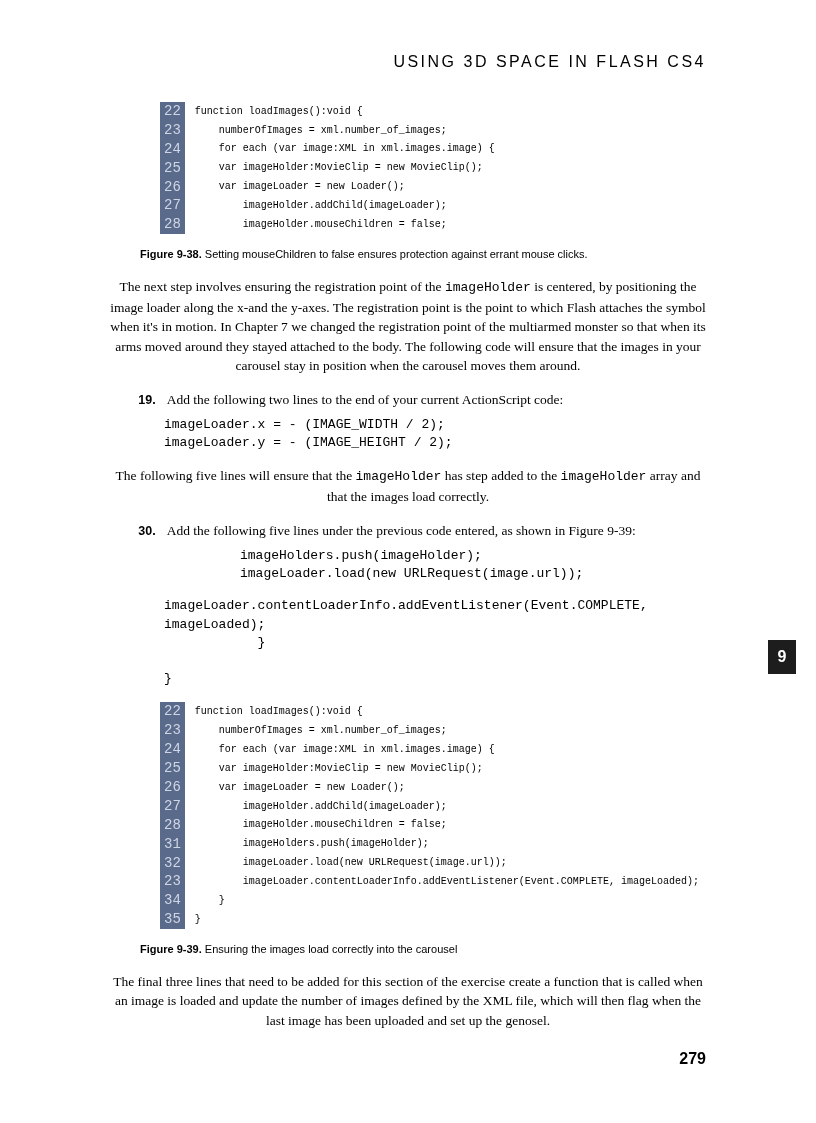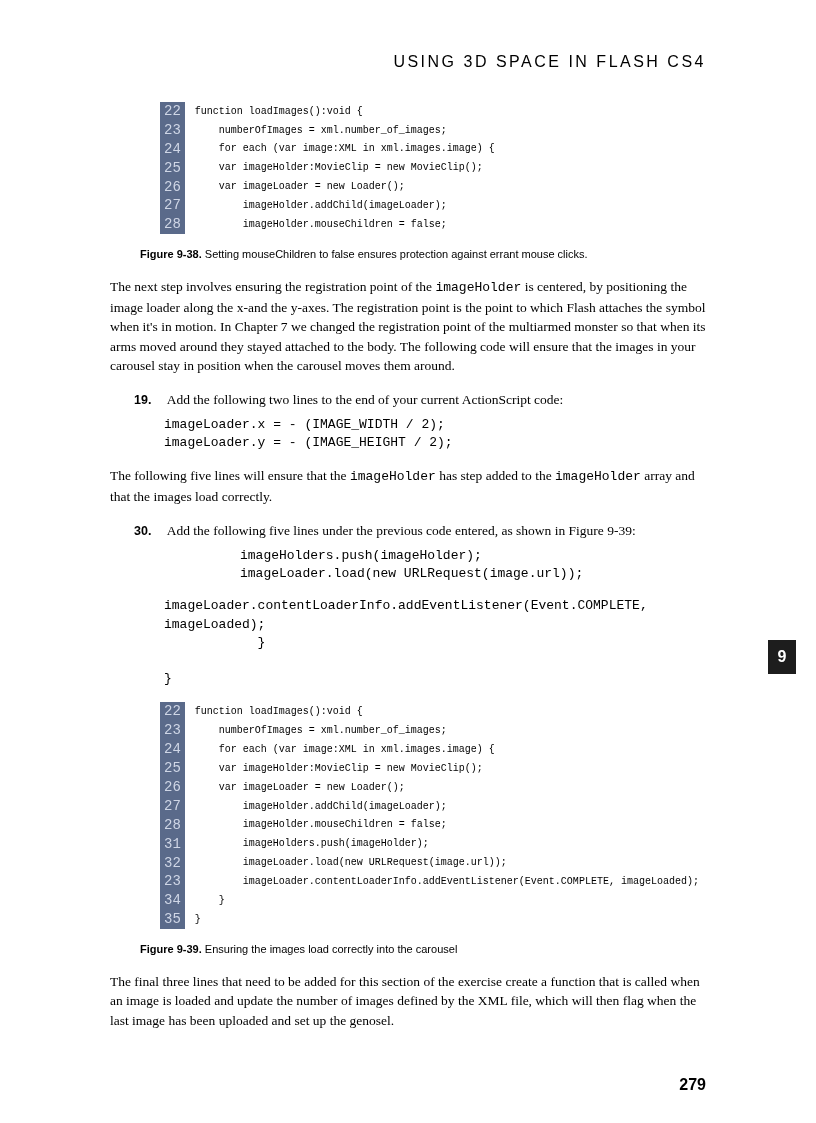--- a/index.html
+++ b/index.html
@@ -50,37 +50,37 @@
       font-family: Verdana, Arial, sans-serif;
       font-size: 11px;
       margin-top: 12px;
       margin-left: -20px;
     }
     .figure-caption .figlabel {
       font-weight: bold;
     }
     .body-para {
       margin: 14px 0;
-      text-align: left;
+      text-align: center;
       line-height: 1.45;
     }
     .inline-code {
       font-family: 'Courier New', monospace;
       font-size: 13px;
     }
     .step {
       margin: 12px 0 6px 24px;
     }
     .step-num {
       font-weight: bold;
       font-family: Verdana, Arial, sans-serif;
       font-size: 12.5px;
       display: inline-block;
       width: 26px;
-      text-align: left;
+      text-align: center;
       margin-right: 4px;
     }
     .step-text {}
     .code-block {
       font-family: 'Courier New', monospace;
       font-size: 13px;
       margin: 6px 0 14px 54px;
       white-space: pre;
       line-height: 1.4;
     }
@@ -98,21 +98,21 @@
       font-family: Verdana, Arial, sans-serif;
       font-weight: bold;
       font-size: 16px;
       display: flex;
       align-items: center;
       justify-content: center;
     }
     .page-num {
       position: absolute;
       right: 110px;
-      bottom: 26px;
+      bottom: 52px;
       font-family: Verdana, Arial, sans-serif;
       font-weight: bold;
       font-size: 16px;
     }
   </style>
 </head>
 <body>
 
 <div class="page-header">USING 3D SPACE IN FLASH CS4</div>
 

